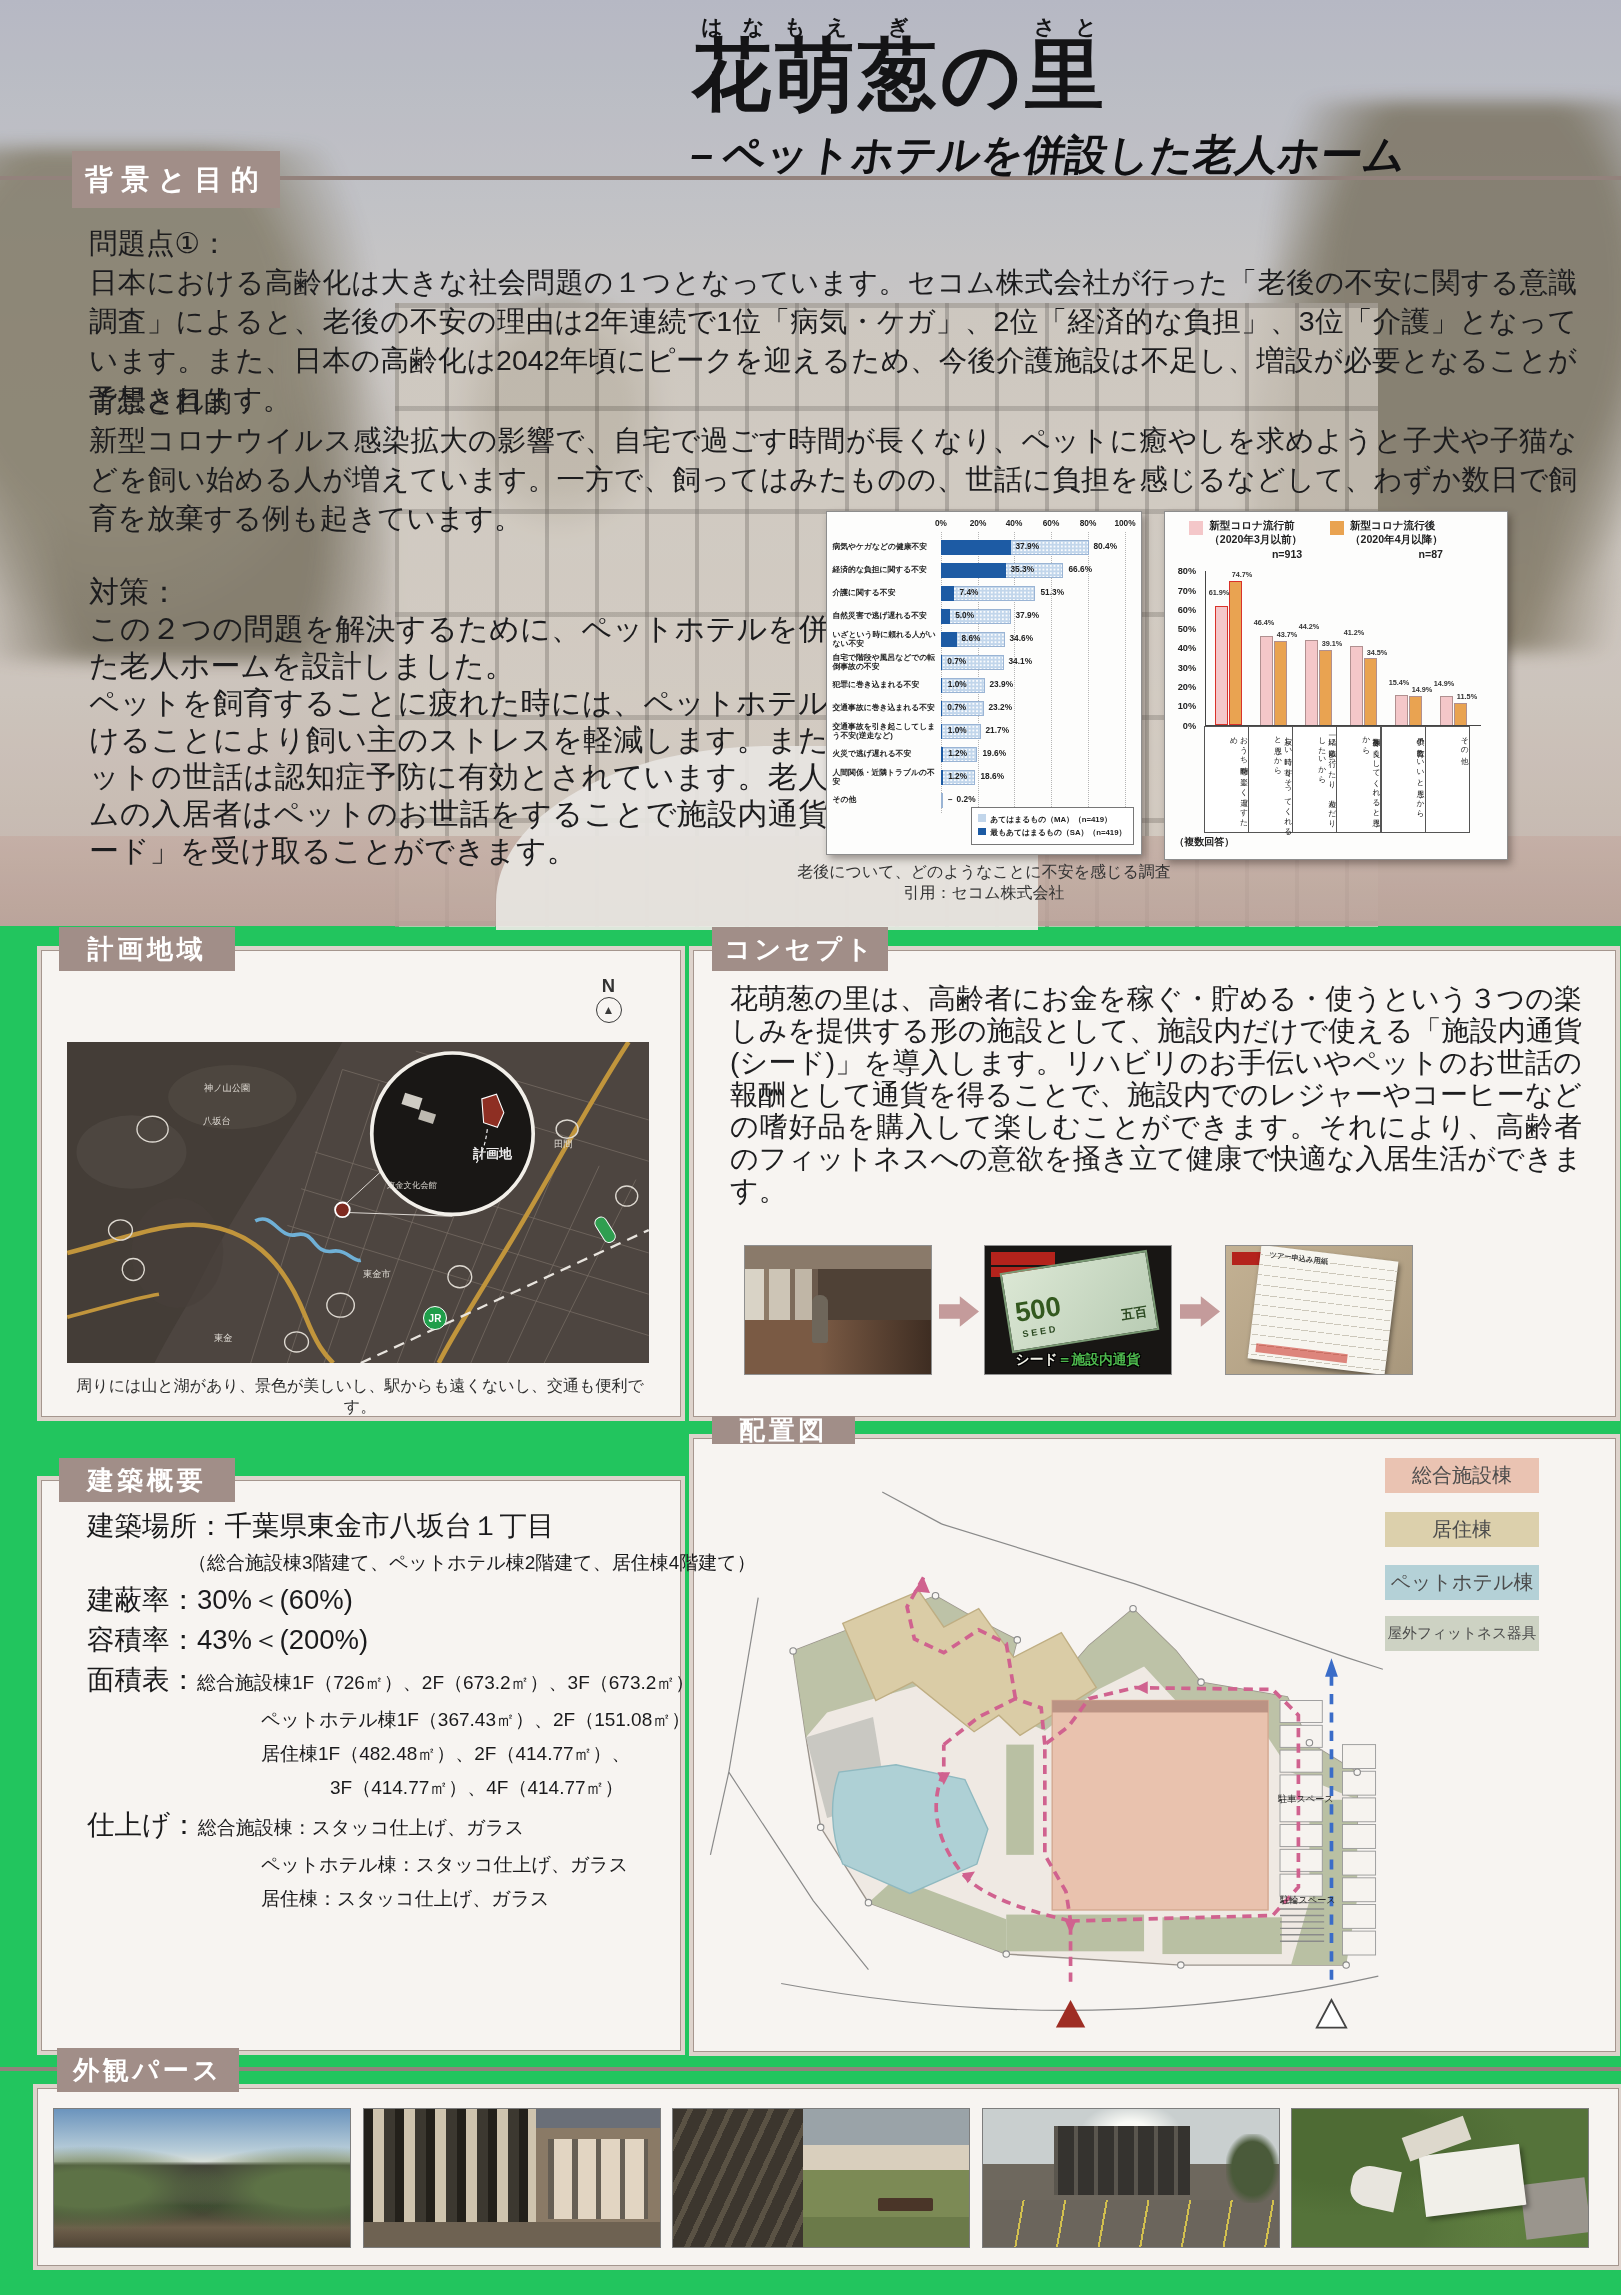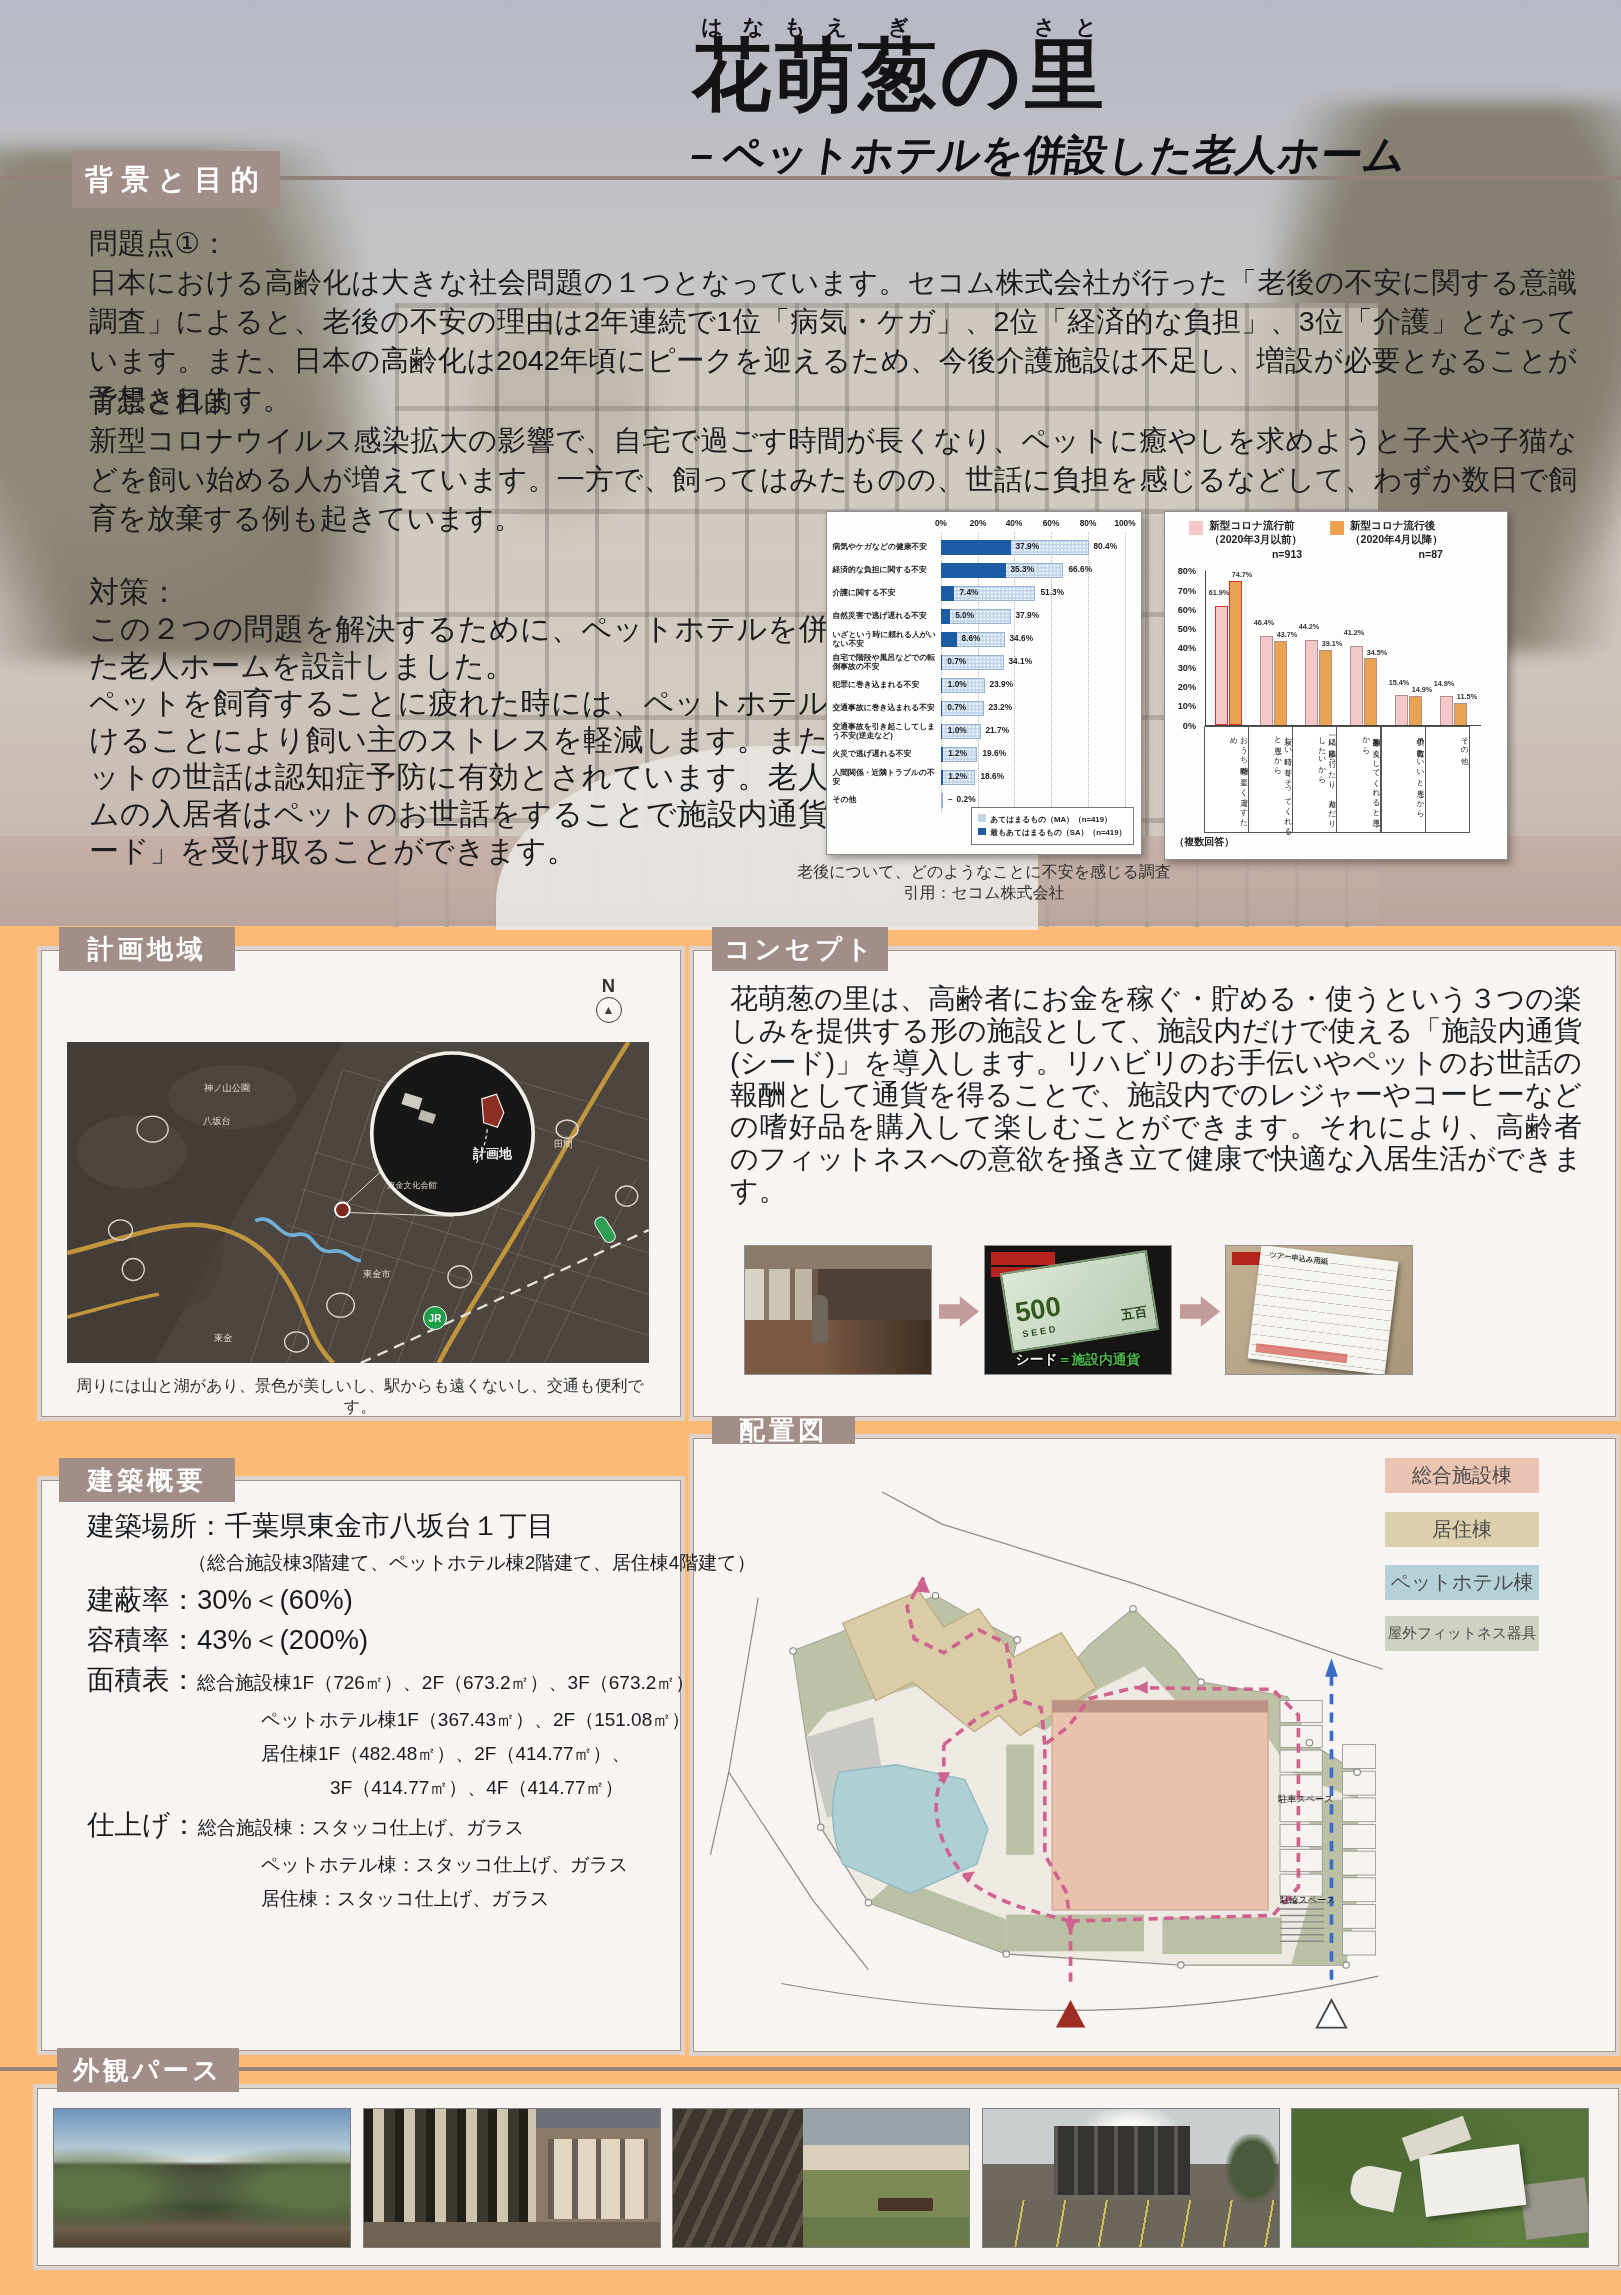--- a/index.html
+++ b/index.html
@@ -1,16 +1,16 @@
 <!DOCTYPE html>
 <html style="font-size:14.7px"><head>
 <meta charset="utf-8">
 <style>
   html,body{margin:0;padding:0;background:#7d7068;}
-  #poster{position:relative;width:1622px;height:2296px;margin:0 auto;background:#fdba74;
+  #poster{position:relative;width:1622px;height:2296px;margin:0 auto;background:#22c55e;
     font-family:"Liberation Sans","DejaVu Sans",sans-serif;overflow:hidden;color:#1c1c1e;}
   
   .hero{position:absolute;left:0;top:0;width:1622px;height:926px;
     background:linear-gradient(180deg,#b2b6c3 0%,#bfc1c6 22%,#cac7c4 38%,#cfcac3 55%,#ccc3ba 75%,#c2b1a6 100%);}
   .hz{position:absolute;filter:blur(8.3px);opacity:.85;}
   .t1{left:-64px;top:147px;width:459px;height:514px;
      background:radial-gradient(ellipse at 40% 35%,#77705a 0 42%,transparent 66%),
                 radial-gradient(ellipse at 55% 75%,#6b6450 0 36%,transparent 62%);}
   .t2{right:-46px;top:101px;width:422px;height:551px;
      background:radial-gradient(ellipse at 55% 35%,#6e6753 0 44%,transparent 66%),

